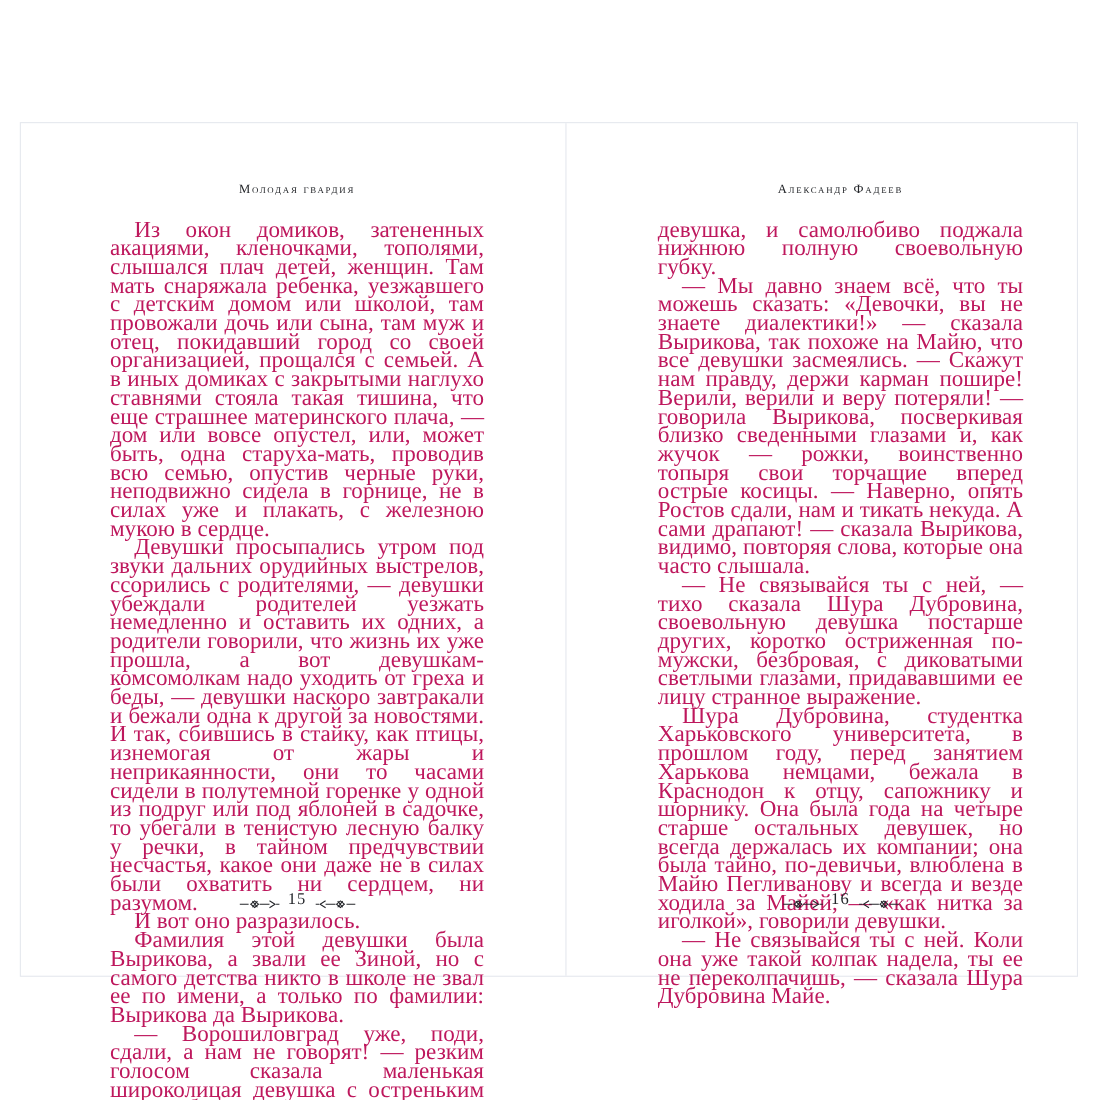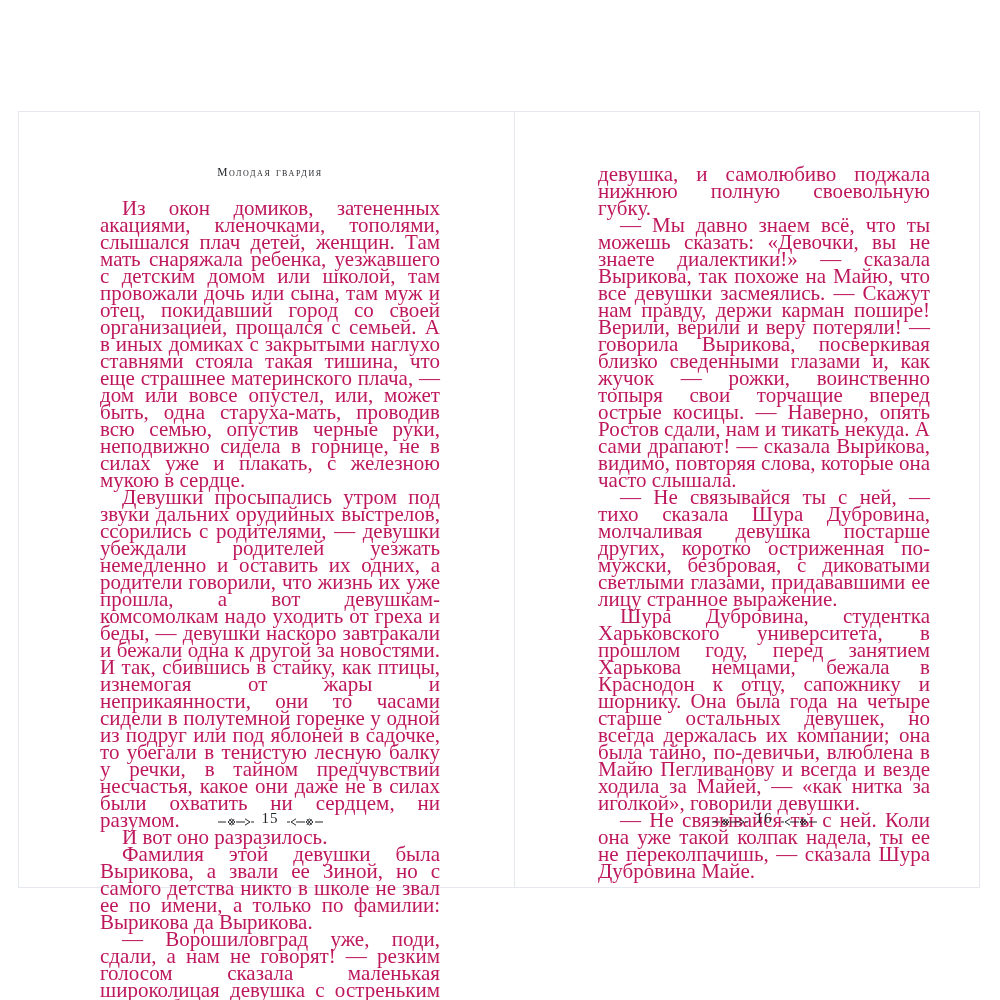--- a/index.html
+++ b/index.html
@@ -112,25 +112,26 @@
             <line x1="19" y1="5" x2="28" y2="5"></line>
             <path d="M28 1.8 L33 5 L28 8.2"></path>
             <line x1="34" y1="5" x2="37" y2="5"></line>
           </g>
         </svg>
       </span>
     </div>
   </div>
 
   <div class="page page-right">
+    <div class="running-head">Александр Фадеев</div>
 
     <div class="text-block">
       <p class="no-indent">девушка, и самолюбиво поджала нижнюю полную своевольную губку.</p>
       <p>— Мы давно знаем всё, что ты можешь сказать: «Девочки, вы не знаете диалектики!» — сказала Вырикова, так похоже на Майю, что все девушки засмеялись. — Скажут нам правду, держи карман пошире! Верили, верили и веру потеряли! — говорила Вырикова, посверкивая близко сведенными глазами и, как жучок — рожки, воинственно топыря свои торчащие вперед острые косицы. — Наверно, опять Ростов сдали, нам и тикать некуда. А сами драпают! — сказала Вырикова, видимо, повторяя слова, которые она часто слышала.</p>
-      <p>— Не связывайся ты с ней, — тихо сказала Шура Дубровина, молчаливая девушка постарше других, коротко остриженная по-мужски, безбровая, с диковатыми светлыми глазами, придававшими ее лицу странное выражение.</p>
+      <p>— Не связывайся ты с ней, — тихо сказала Шура Дубровина, своевольную девушка постарше других, коротко остриженная по-мужски, безбровая, с диковатыми светлыми глазами, придававшими ее лицу странное выражение.</p>
       <p>Шура Дубровина, студентка Харьковского университета, в прошлом году, перед занятием Харькова немцами, бежала в Краснодон к отцу, сапожнику и шорнику. Она была года на четыре старше остальных девушек, но всегда держалась их компании; она была тайно, по-девичьи, влюблена в Майю Пегливанову и всегда и везде ходила за Майей, — «как нитка за иголкой», говорили девушки.</p>
       <p>— Не связывайся ты с ней. Коли она уже такой колпак надела, ты ее не переколпачишь, — сказала Шура Дубровина Майе.</p>
     </div>
 
     <div class="page-footer">
       <span class="orn">
         <svg width="38" height="10" viewBox="0 0 38 10">
           <g stroke="#24262a" fill="none" stroke-width="1">
             <line x1="1" y1="5" x2="9" y2="5"></line>
             <path d="M11 5 l3.5 -3 3.5 3 -3.5 3 z"></path>

